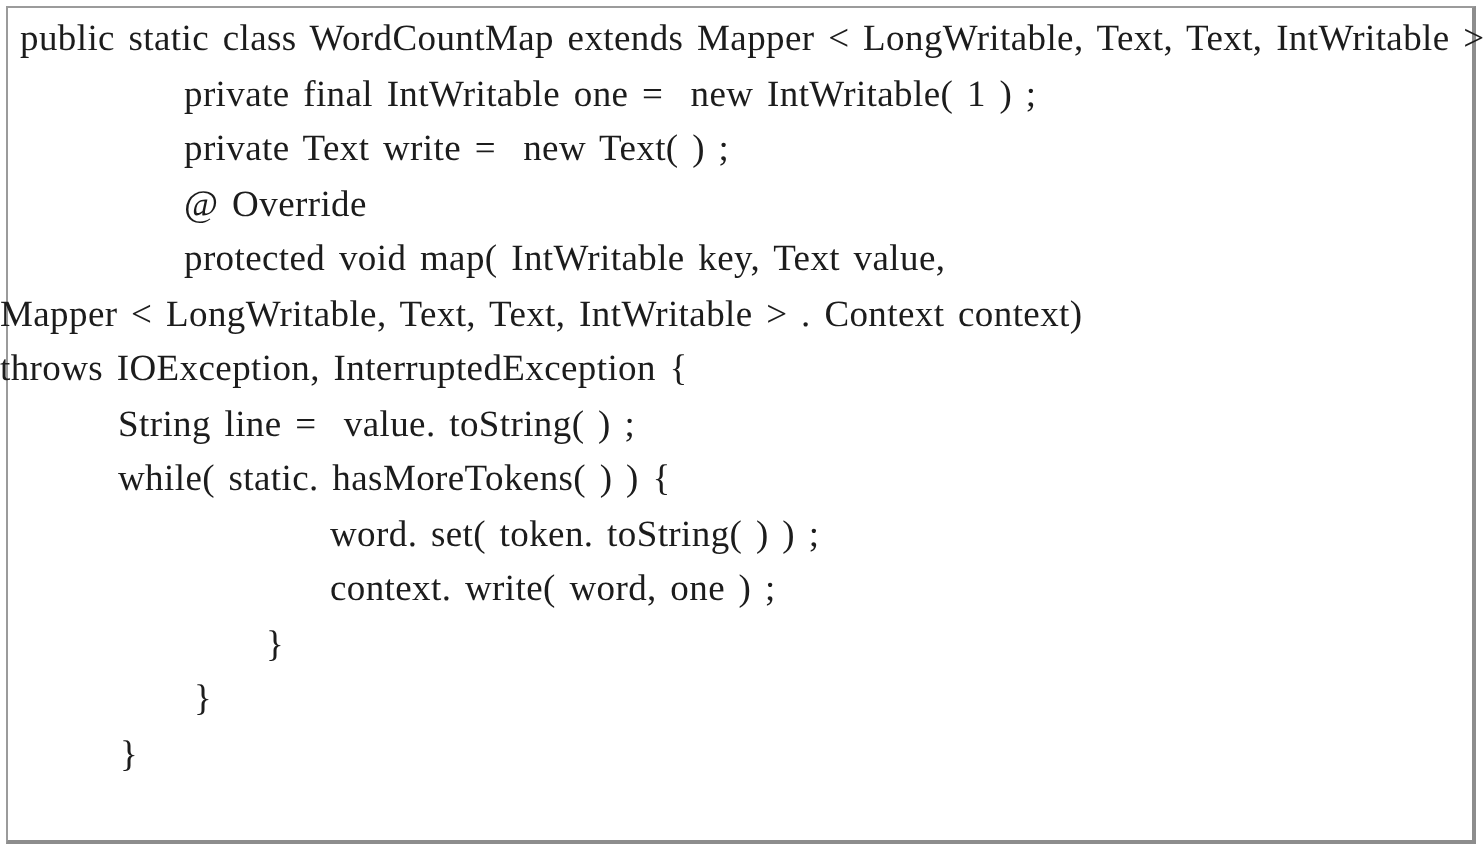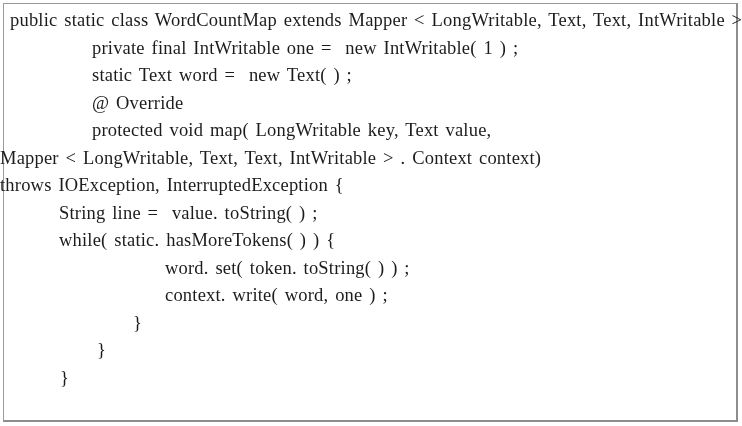--- a/index.html
+++ b/index.html
@@ -57,23 +57,23 @@
   .b3 { padding-left: 60px;  }  
 </style>
 </head>
 <body>
 
 <div class="figure">
   <div class="frame"></div>
   <div class="code-block">
     <div class="line i0">public static class WordCountMap extends Mapper &lt; LongWritable, Text, Text, IntWritable &gt; {</div>
     <div class="line i1">private final IntWritable one =  new IntWritable( 1 ) ;</div>
-    <div class="line i1">static Text word =  new Text( ) ;</div>
+    <div class="line i1">private Text write =  new Text( ) ;</div>
     <div class="line i1">@ Override</div>
-    <div class="line i1">protected void map( LongWritable key, Text value,</div>
+    <div class="line i1">protected void map( IntWritable key, Text value,</div>
     <div class="line i4">Mapper &lt; LongWritable, Text, Text, IntWritable &gt; . Context context)</div>
     <div class="line i4">throws IOException, InterruptedException {</div>
     <div class="line i2">String line =  value. toString( ) ;</div>
     <div class="line i2">while( static. hasMoreTokens( ) ) {</div>
     <div class="line i3">word. set( token. toString( ) ) ;</div>
     <div class="line i3">context. write( word, one ) ;</div>
     <div class="line b1">}</div>
     <div class="line b2">}</div>
     <div class="line b3">}</div>
   </div>

